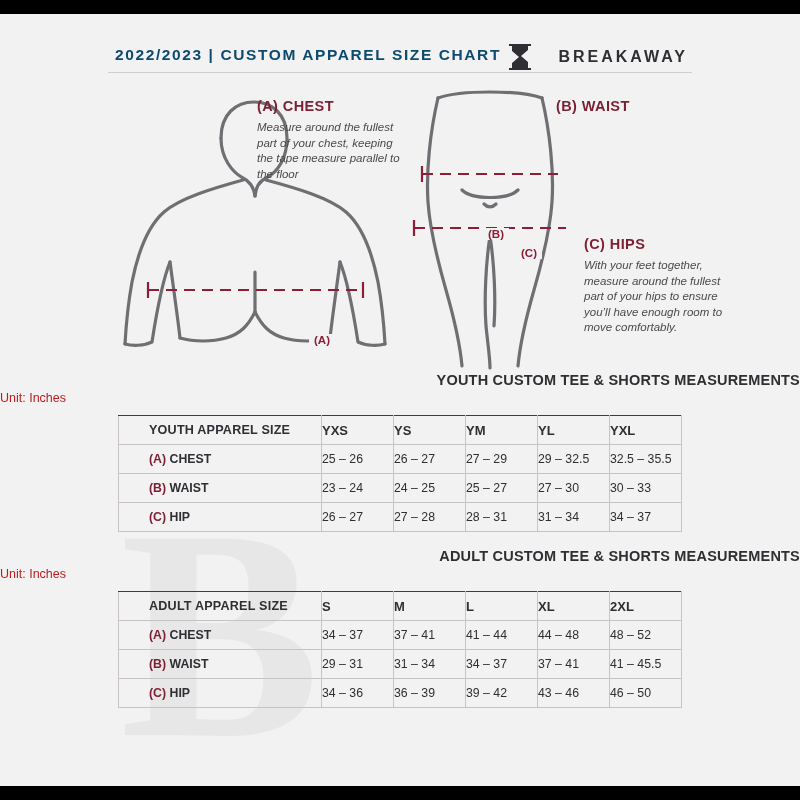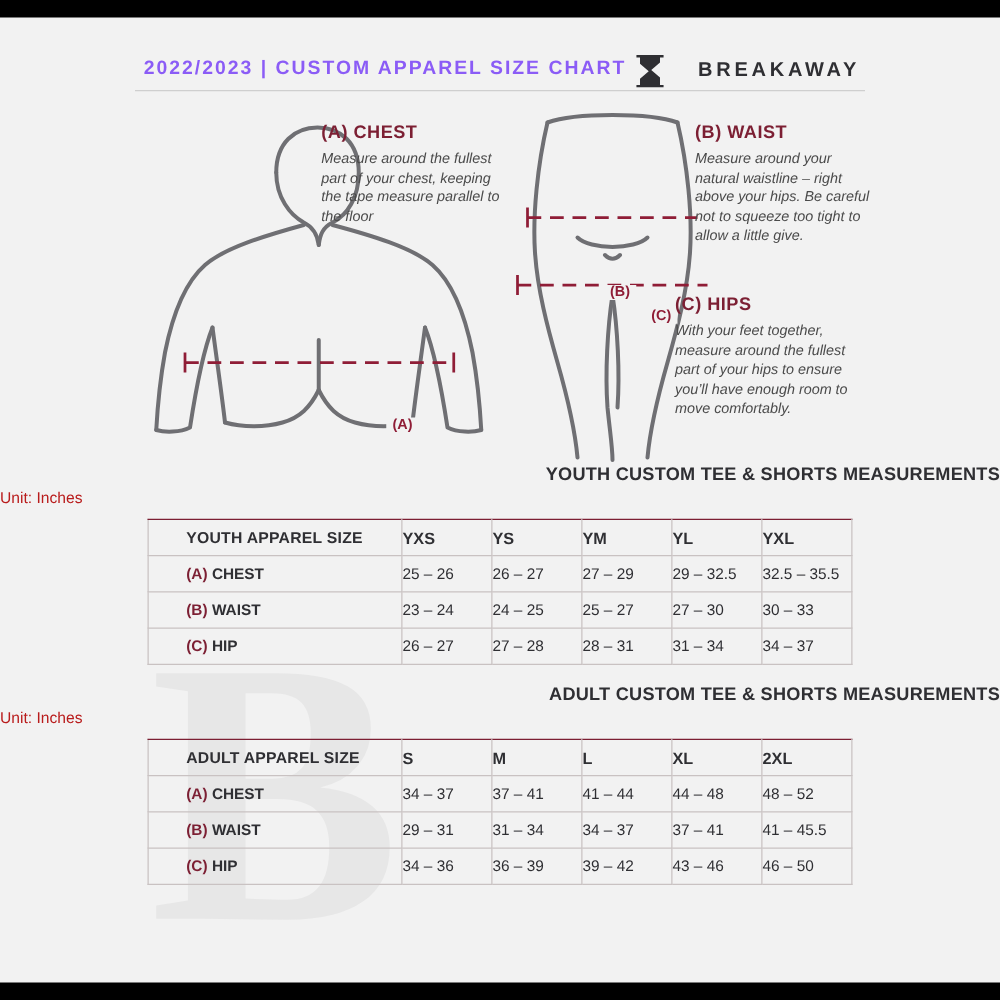--- a/index.html
+++ b/index.html
@@ -29,21 +29,21 @@
   }
   .content{position:relative;z-index:2;}
 
   
   .header{
     position:absolute;left:0;top:0;width:800px;height:62px;
   }
   .header-title{
     position:absolute;left:115px;top:32px;
     font-size:15.5px;font-weight:bold;letter-spacing:1.6px;
-    color:#8b5cf6;
+    color:#0c4a6e;
   }
   .brand{
     position:absolute;right:112px;top:30px;
     display:flex;align-items:center;gap:27px;
   }
   .brand-mark{
     width:22px;height:26px;
     color:#2f2f33;
   }
   .brand-name{
@@ -59,21 +59,21 @@
   .legs-svg{position:absolute;left:400px;top:0;}
 
   .cal-title{
     font-size:14.5px;font-weight:bold;color:#7c1f33;letter-spacing:.4px;
   }
   .cal-body{
     font-size:11.5px;font-style:italic;color:#4a4a4a;line-height:1.35;margin-top:6px;
   }
   .callout-a{position:absolute;left:257px;top:22px;width:150px;}
   .callout-b{position:absolute;left:556px;top:22px;width:140px;}
-  .callout-c{position:absolute;left:540px;top:160px;width:140px;}
+  .callout-c{position:absolute;left:584px;top:160px;width:140px;}
 
   
   .tbl-block{position:absolute;left:0;width:800px;}
   .tbl-title{
     text-align:right;font-size:14.5px;font-weight:bold;color:#2f2f33;letter-spacing:.2px;
   }
   .tbl-unit{
     text-align:left;font-size:12.5px;color:#b91c1c;margin-top:3px;
   }
   table{
@@ -188,21 +188,20 @@
       </svg>
       <div style="position:absolute;left:483px;top:152px;font-size:11.5px;font-weight:bold;color:#8f1d36;background:#f2f2f2;padding:0 5px;">(B)</div>
       <div style="position:absolute;left:516px;top:171px;font-size:11.5px;font-weight:bold;color:#8f1d36;background:#f2f2f2;padding:0 5px;">(C)</div>
 
       <div class="callout-a">
         <div class="cal-title">(A) CHEST</div>
         <div class="cal-body">Measure around the fullest part of your chest, keeping the tape measure parallel to the floor</div>
       </div>
       <div class="callout-b">
         <div class="cal-title">(B) WAIST</div>
-        <div class="cal-body">Measure around your natural waistline – right above your hips. Be careful not to squeeze too tight to allow a little give.</div>
       </div>
       <div class="callout-c">
         <div class="cal-title">(C) HIPS</div>
         <div class="cal-body">With your feet together, measure around the fullest part of your hips to ensure you’ll have enough room to move comfortably.</div>
       </div>
     </div>
 
     <div class="tbl-block" style="top:358px;">
       <div class="tbl-title">YOUTH CUSTOM TEE &amp; SHORTS MEASUREMENTS</div>
       <div class="tbl-unit">Unit: Inches</div>

